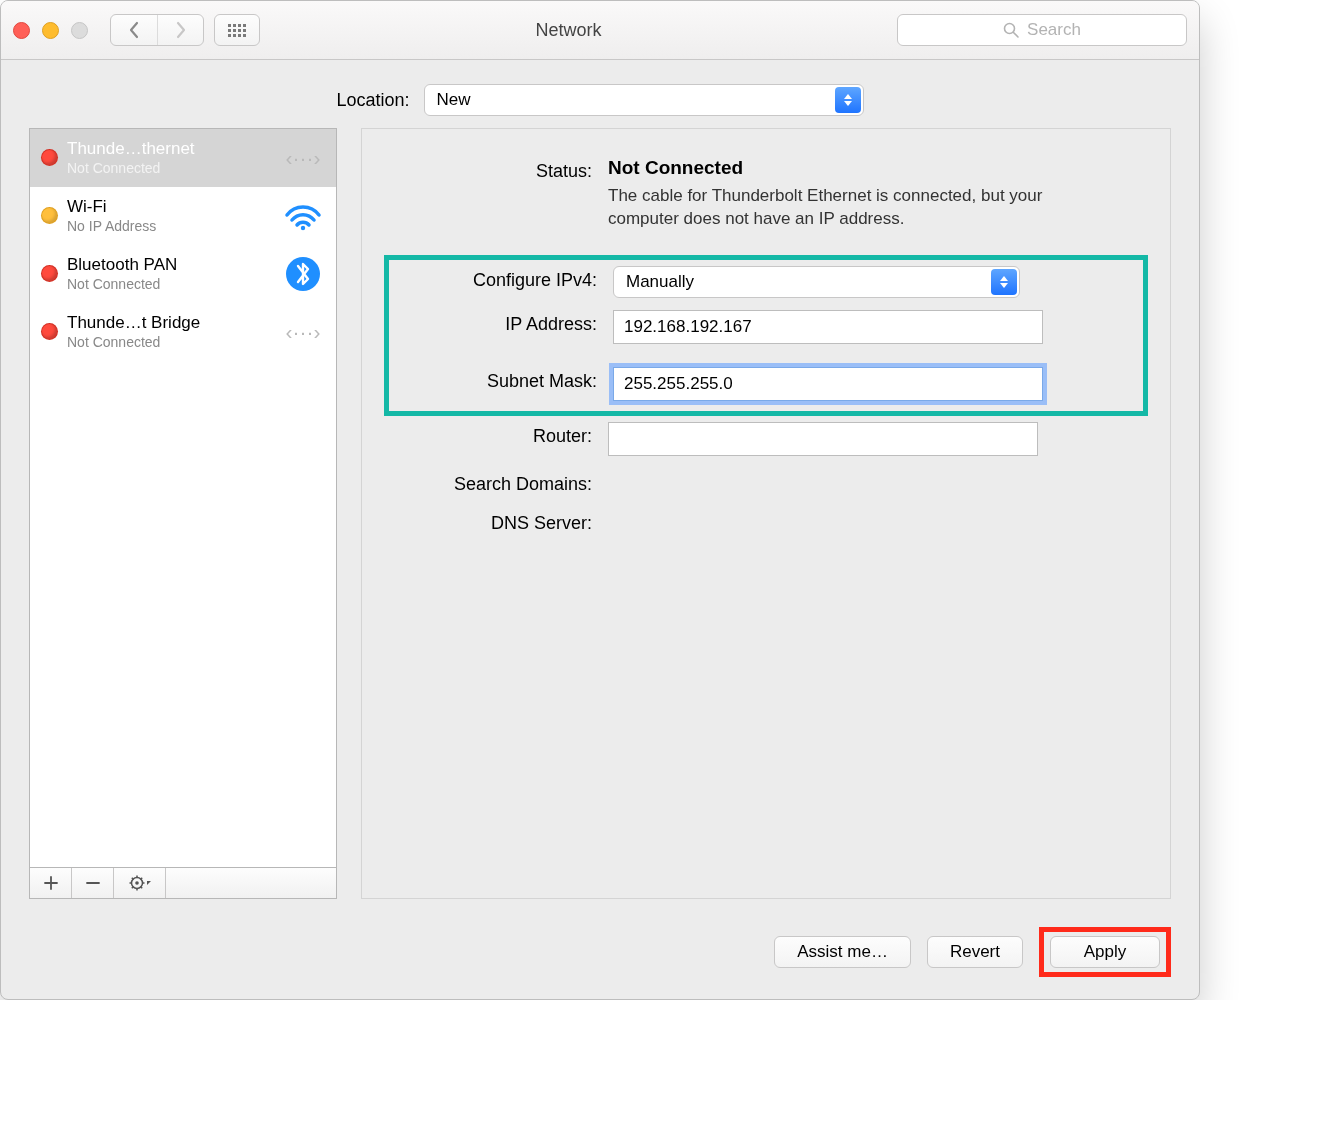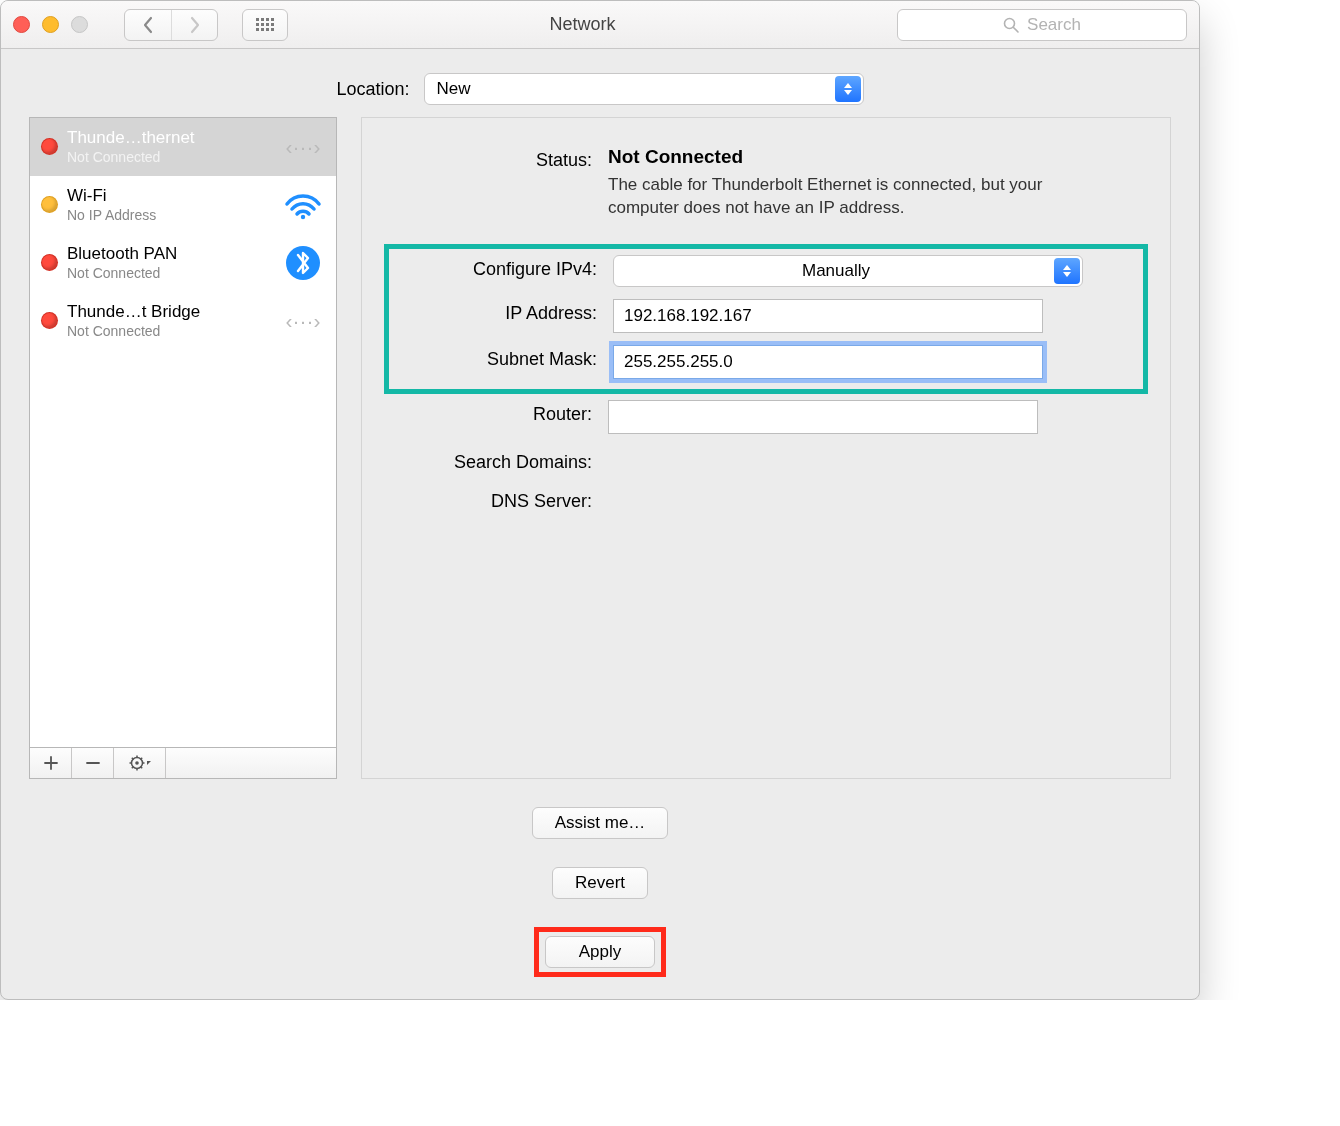--- a/index.html
+++ b/index.html
@@ -16,27 +16,27 @@
     background: #ececec;
     border: 1px solid #bdbdbd;
     border-radius: 8px;
     box-shadow: 0 20px 40px rgba(0,0,0,0.2);
     overflow: hidden;
     display: flex;
     flex-direction: column;
   }
   
   .titlebar {
-    height: 48px;
+    height: 59px;
     background: linear-gradient(#faf9f9, #efeeee);
     border-bottom: 1px solid #c8c7c7;
     display: flex;
     align-items: center;
     padding: 0 12px;
-    gap: 24px;
+    gap: 10px;
   }
   .traffic-lights {
     display: flex;
     gap: 12px;
     margin-right: 12px;
   }
   .tl {
     width: 17px; height: 17px; border-radius: 50%;
   }
   .tl.red { background:#ff5f57; border:1px solid #e1483f; }
@@ -183,21 +183,21 @@
     background:#fff;
     padding:0 10px;
     font-size:17px;
     font-family:inherit;
   }
   .text-input.focused {
     outline:none;
     box-shadow: 0 0 0 4px rgba(100,160,255,0.6);
     border-color:#7aa9e8;
   }
-  .ipv4-select { width:470px;justify-content:center; }
+  .ipv4-select { width:407px; }
   .highlight-box {
     border: 5px solid #14b8a6;
     padding: 6px 8px 10px 8px;
     margin: 10px -8px 6px -8px;
   }
   .detail-footer {
     margin-top:auto;
     display:flex;
     justify-content:flex-end;
     align-items:center;
@@ -217,23 +217,22 @@
   }
   .help-btn {
     width:30px;height:30px;border-radius:50%;
     border:1px solid #c8c7c7;
     background:linear-gradient(#fdfdfd,#f3f3f3);
     color:#1a73e8; font-size:18px;
     display:flex;align-items:center;justify-content:center;
   }
   .bottom-bar {
     padding: 16px 28px 22px;
-    display:flex; justify-content:flex-end; gap:28px;
+    display:flex; justify-content:flex-end; gap:16px;
     align-items:center;
-    flex-direction:column;
   }
   .apply-wrap {
     border:5px solid #ff2a1a;
     padding:4px 6px;
     display:inline-flex;
   }
 </style>
 </head>
 <body>
 
@@ -397,21 +396,21 @@
       <div class="highlight-box">
         <div class="form-row" style="margin-bottom:12px;">
           <div class="form-label">Configure IPv4:</div>
           <div class="form-value">
             <div class="select-box ipv4-select">
               <span>Manually</span>
               <div class="select-caret"></div>
             </div>
           </div>
         </div>
-        <div class="form-row" style="margin-bottom:12px;">
+        <div class="form-row" style="margin-bottom:23px;">
           <div class="form-label">IP Address:</div>
           <div class="form-value">
             <input class="text-input" value="192.168.192.167" style="">
           </div>
         </div>
         <div class="form-row" style="margin-bottom:0;">
           <div class="form-label">Subnet Mask:</div>
           <div class="form-value">
             <input class="text-input focused" value="255.255.255.0" style="">
           </div>

